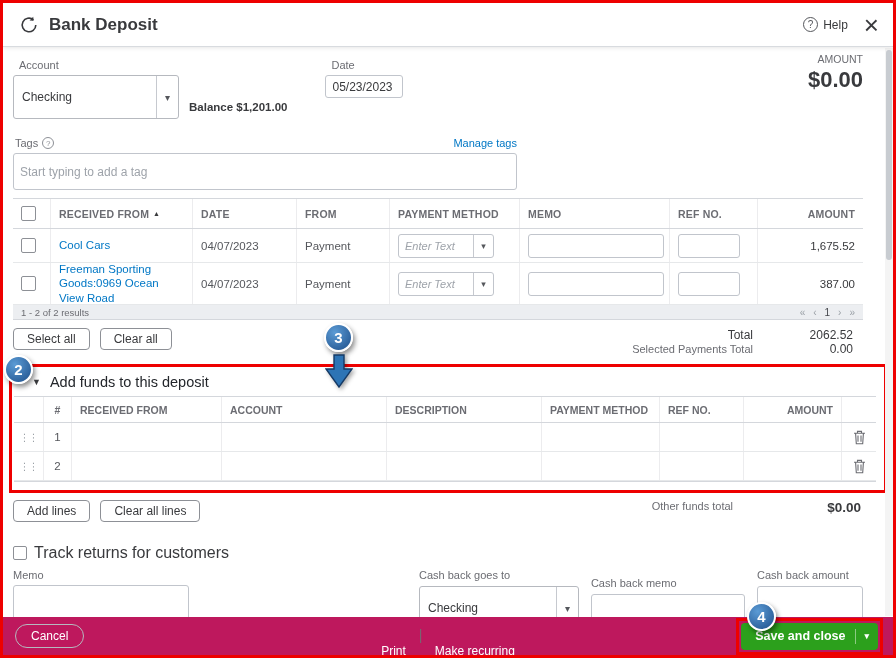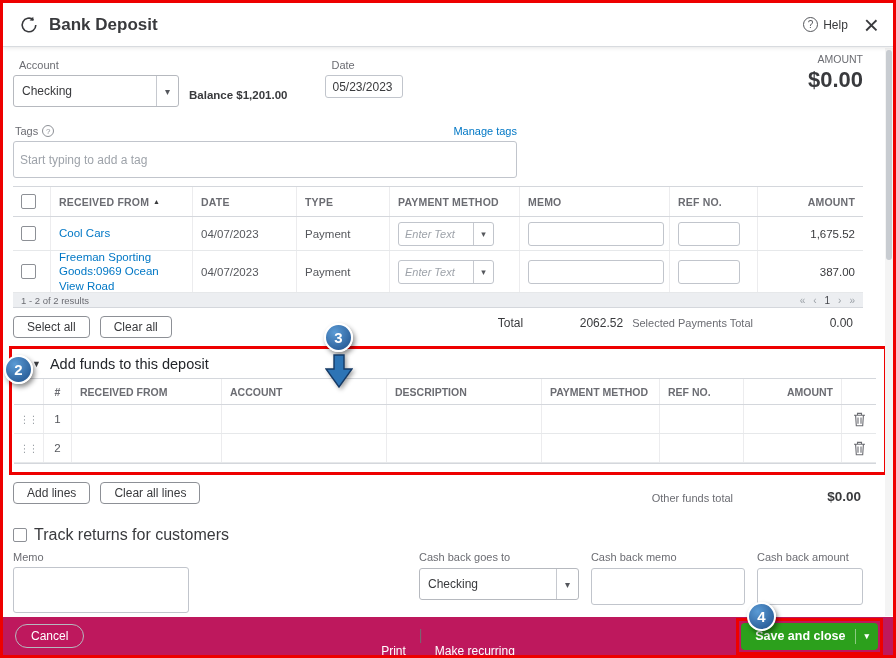--- a/index.html
+++ b/index.html
@@ -11,21 +11,21 @@
   .hdr-title{font-size:17px;font-weight:bold;margin-left:10px;}
   .hdr-right{margin-left:auto;display:flex;align-items:center;gap:16px;}
   .help{display:flex;align-items:center;gap:5px;font-size:12px;cursor:pointer;}
   .qmark{width:15px;height:15px;border:1px solid #55575c;border-radius:50%;display:inline-flex;align-items:center;justify-content:center;font-size:10px;color:#55575c;}
   .qmark.sm{width:12px;height:12px;font-size:8px;border-color:#8d9096;color:#8d9096;}
   .close{font-size:26px;line-height:1;color:#393a3d;cursor:pointer;font-weight:300;}
 
   .content{padding:0 30px 0 10px;}
   .lbl{font-size:11px;color:#6b6c72;}
 
-  .select{border:1px solid #b6b9bf;border-radius:3px;height:32px;display:flex;align-items:stretch;background:#fff;font-size:12px;}
+  .select{border:1px solid #b6b9bf;border-radius:3px;height:44px;display:flex;align-items:stretch;background:#fff;font-size:12px;}
   .select .val{padding:0 8px;flex:1;display:flex;align-items:center;}
   .select .arrow{width:22px;border-left:1px solid #c6c9cf;display:flex;align-items:center;justify-content:center;font-size:10px;color:#55575c;}
   .tinput{border:1px solid #c1c5cc;border-radius:3px;height:37px;font-size:12px;padding:0 6px;color:#393a3d;font-family:inherit;width:100%;}
   .tinput::placeholder{color:#9ea3aa;}
 
   
   .form-row{display:flex;margin-top:12px;}
   .fgroup .lbl{display:block;margin:0 0 4px 6px;}
   .balance{align-self:flex-end;margin:0 0 6px 10px;font-size:11.5px;font-weight:bold;}
   .amt-block{margin-left:auto;text-align:right;margin-top:-6px;}
@@ -59,56 +59,56 @@
   .memo-in{width:136px;height:24px;}
   .ref-in{width:62px;height:24px;}
   .sort{font-size:7px;margin-left:4px;color:#393a3d;}
 
   .pager{height:14px;background:#eceef1;display:flex;align-items:center;padding:0 8px;font-size:9.5px;color:#6b6c72;}
   .pager .nav{margin-left:auto;display:flex;gap:8px;font-size:10px;color:#9aa0a6;}
   .pager .nav .cur{color:#44464b;}
 
   .btnrow{display:flex;gap:10px;margin-top:8px;align-items:flex-start;}
   .btn{border:1px solid #8d9096;border-radius:4px;background:#fff;font-size:12px;padding:3px 13px;color:#393a3d;font-family:Liberation Sans, sans-serif;cursor:pointer;}
-  .totals{margin-left:auto;display:flex;flex-direction:row;gap:9px;align-items:flex-end;padding-right:10px;}
+  .totals{margin-left:auto;display:flex;flex-direction:column;align-items:flex-end;padding-right:10px;}
   .trow{display:flex;align-items:baseline;}
   .trow .tl{font-size:12px;}
   .trow .tl.gray{font-size:11px;color:#6b6c72;}
   .trow .tv{width:100px;text-align:right;font-size:12px;}
 
   
   .addfunds{position:relative;border:3px solid #ee0000;margin:8px -24px 0 -4px;padding:2px 8px 8px 2px;}
   .af-heading{display:flex;align-items:center;gap:9px;padding:5px 0 6px 18px;font-size:14.5px;color:#23262b;}
   .af-tri{font-size:9px;color:#393a3d;}
   .aftable{border:1px solid #d4d7dc;border-left:none;border-right:none;}
   .afrow{display:grid;grid-template-columns:30px 28px 150px 165px 155px 118px 84px 1fr 34px;align-items:center;}
   .afrow.head{height:26px;border-bottom:1px solid #d4d7dc;}
   .afrow.head .cell{font-size:10.5px;font-weight:bold;color:#6b6c72;}
   .afrow.body{height:29px;border-bottom:1px solid #e6e8ea;}
   .afrow .cell.c{justify-content:center;}
   .afrow .cell.amt{justify-content:flex-end;}
   .drag{font-size:10px;color:#9aa0a6;letter-spacing:-1px;cursor:grab;}
   .num{font-size:11.5px;color:#55575c;}
   .trash{cursor:pointer;display:flex;}
 
-  .btnrow2{display:flex;gap:10px;margin-top:7px;align-items:flex-end;}
+  .btnrow2{display:flex;gap:10px;margin-top:7px;align-items:flex-start;}
   .ofl{margin-left:auto;font-size:11px;color:#6b6c72;}
   .ofv{width:120px;text-align:right;font-size:13.5px;font-weight:bold;padding-right:2px;}
 
   .track{display:flex;align-items:center;gap:7px;margin-top:22px;font-size:16px;}
   .cbx.sm{width:14px;height:14px;}
 
   .memo-row{display:flex;margin-top:7px;}
   .memo-grp{width:176px;}
   .memo-grp .lbl{display:block;margin-bottom:4px;}
   .memo-ta{width:176px;height:46px;border:1px solid #c1c5cc;border-radius:3px;resize:none;font-family:inherit;font-size:12px;padding:4px 6px;}
   .cb-grp{margin-left:230px;width:166px;}
   .cb-grp .lbl{display:block;margin-bottom:5px;}
   .cb-grp2{margin-left:12px;width:160px;}
-  .cb-grp2 .lbl{display:block;margin-bottom:5px;}
+  .cb-grp2 .lbl{display:block;margin-bottom:5px;margin-top:8px;}
   .cb-grp3{margin-left:12px;width:110px;}
   .cb-grp3 .lbl{display:block;margin-bottom:5px;}
 
   
   .footer{position:absolute;left:0;right:0;bottom:0;height:38px;background:#be185d;display:flex;align-items:center;padding:0 10px 0 12px;z-index:4;}
   .cancel{border:1px solid #b6b9bf;border-radius:13px;background:transparent;color:#fff;font-size:12px;padding:4px 15px;font-family:inherit;cursor:pointer;}
   .fcenter{position:absolute;left:50%;transform:translateX(-50%);display:flex;align-items:center;color:#fff;font-size:12px;}
   .fcenter .vd{width:1px;height:14px;background:#6f7073;margin:0 14px;}
   .fcenter span{cursor:pointer;margin-top:30px;}
   .save-wrap{margin-left:auto;border:3px solid #ee0000;padding:2px;}
@@ -183,21 +183,21 @@
     <div class="ptable">
       <div class="prow head">
         <div class="cell">
             <span class="cbx"></span>
           </div>
         <div class="cell">
           <span>RECEIVED FROM</span>
           <span class="sort">▲</span>
         </div>
         <div class="cell">DATE</div>
-        <div class="cell">TYPE</div>
+        <div class="cell">FROM</div>
         <div class="cell">PAYMENT METHOD</div>
         <div class="cell">MEMO</div>
         <div class="cell">REF NO.</div>
         <div class="cell">AMOUNT</div>
       </div>
 
       <div class="prow r r1">
         <div class="cell">
             <span class="cbx"></span>
           </div>

